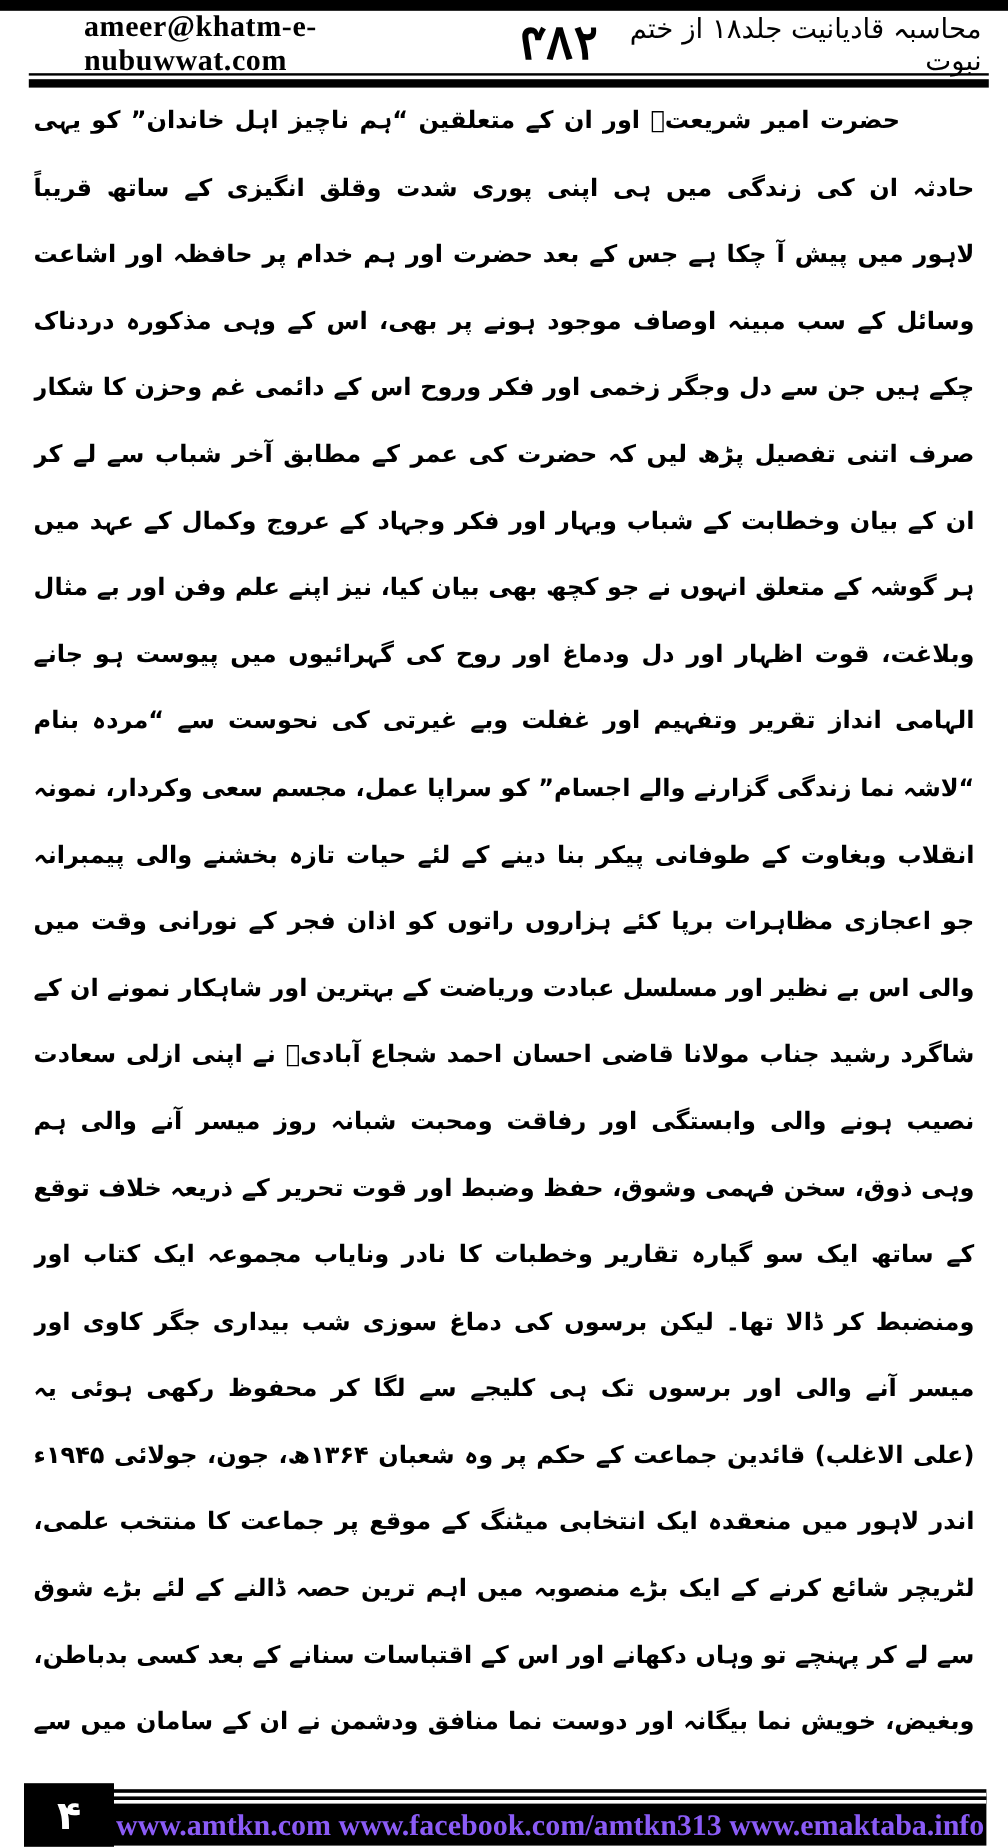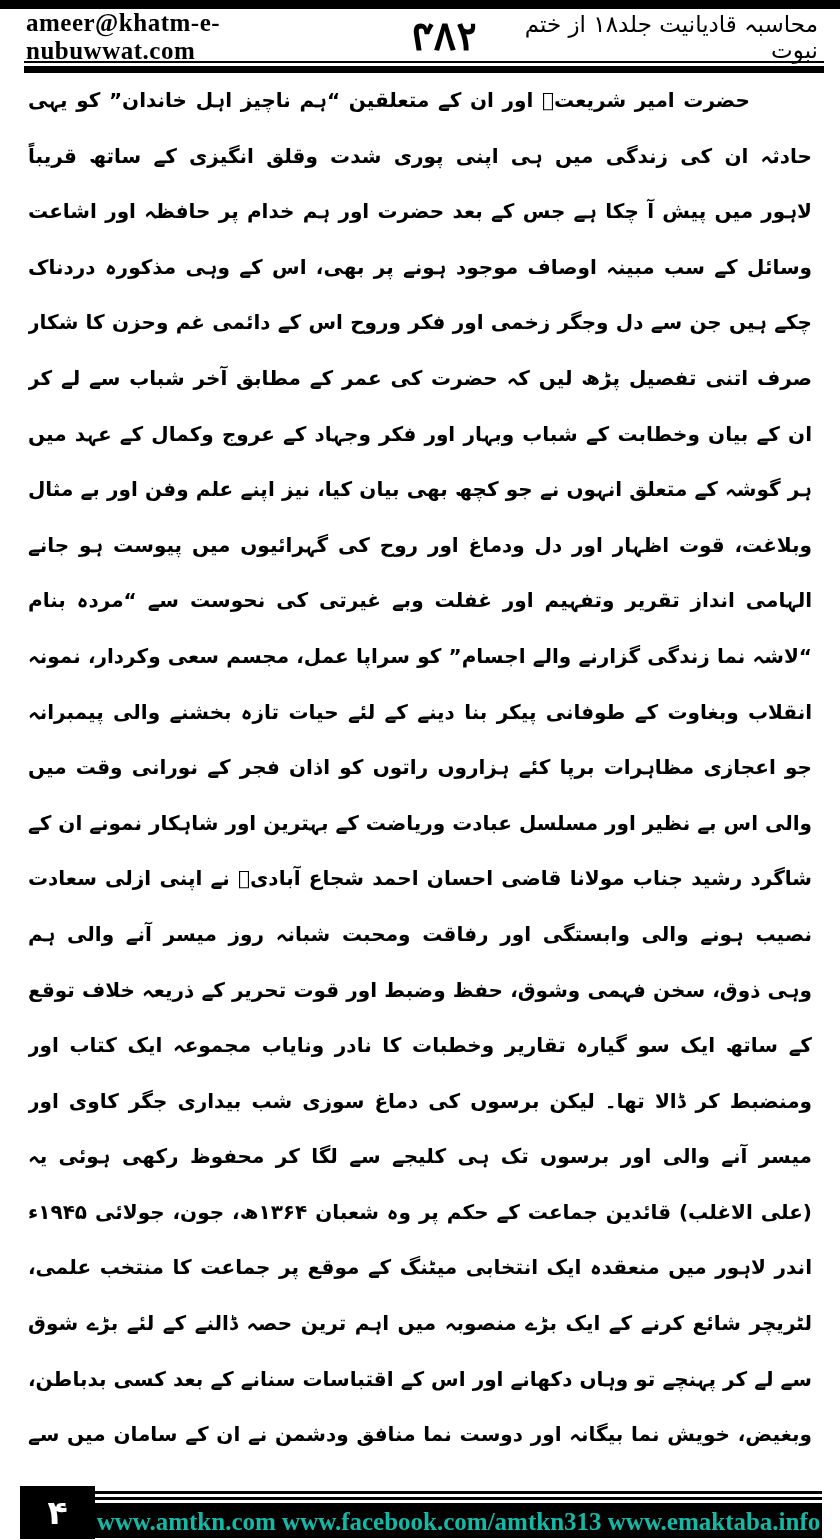--- a/index.html
+++ b/index.html
@@ -1,36 +1,36 @@
 <!DOCTYPE html>
 <html lang="ur"><head>
 <meta charset="utf-8">
 <style>
   html,body{margin:0;padding:0;background:#e8e8e8;}
   .page{position:relative;width:840px;height:1540px;background:#ffffff;margin:0 auto;overflow:hidden;color:#000;}
   .top-edge{position:absolute;top:0;left:0;right:0;height:9px;background:#000;}
   .header{position:absolute;top:14px;left:26px;right:22px;height:46px;display:flex;align-items:center;}
-  .email{font-family:"Liberation Serif",serif;font-weight:bold;font-size:25px;letter-spacing:0.5px;}
+  .email{font-family:"Liberation Serif",serif;font-weight:bold;font-size:25px;letter-spacing:0.5px;margin-left:44px;}
   .pagenum{font-family:Liberation Serif, serif;font-weight:bold;font-size:37px;margin-left:30px;line-height:1;}
   .title{margin-left:auto;font-family:"DejaVu Sans",sans-serif;font-weight:normal;font-size:23px;direction:rtl;}
   .rule{position:absolute;top:61px;left:24px;right:16px;height:3px;border-top:2px solid #000;border-bottom:7px solid #000;}
   .body{position:absolute;top:73px;left:28px;right:28px;direction:rtl;}
   .line{
     height:55.6px;line-height:55.6px;overflow:hidden;
     font-family:"DejaVu Sans",sans-serif;font-weight:bold;font-size:20px;
     text-align:justify;text-align-last:justify;
   }
   .line.indent{padding-right:62px;}
   .footer-box{position:absolute;left:20px;top:1486px;width:75px;height:53px;background:#000;color:#fff;
     display:flex;align-items:center;justify-content:center;
     font-family:"DejaVu Sans",sans-serif;font-weight:bold;font-size:33px;}
   .footer-bar{position:absolute;left:95px;right:18px;top:1491px;height:47px;background:#000;}
   .footer-stripes{position:absolute;top:3px;left:0;right:0;height:3px;background:#000;
     border-top:3px solid #fff;border-bottom:3px solid #fff;}
-  .footer-links{position:absolute;left:0;right:0;top:14px;bottom:0;color:#14b8a6;text-align:center;
+  .footer-links{position:absolute;left:0;right:0;top:14px;bottom:0;color:#8b5cf6;text-align:center;
     font-family:"Liberation Serif",serif;font-weight:bold;font-size:25px;line-height:33px;white-space:nowrap;}
 </style>
 </head>
 <body>
 
 <div class="page">
 
   <div class="top-edge"></div>
 
   <div class="header">

